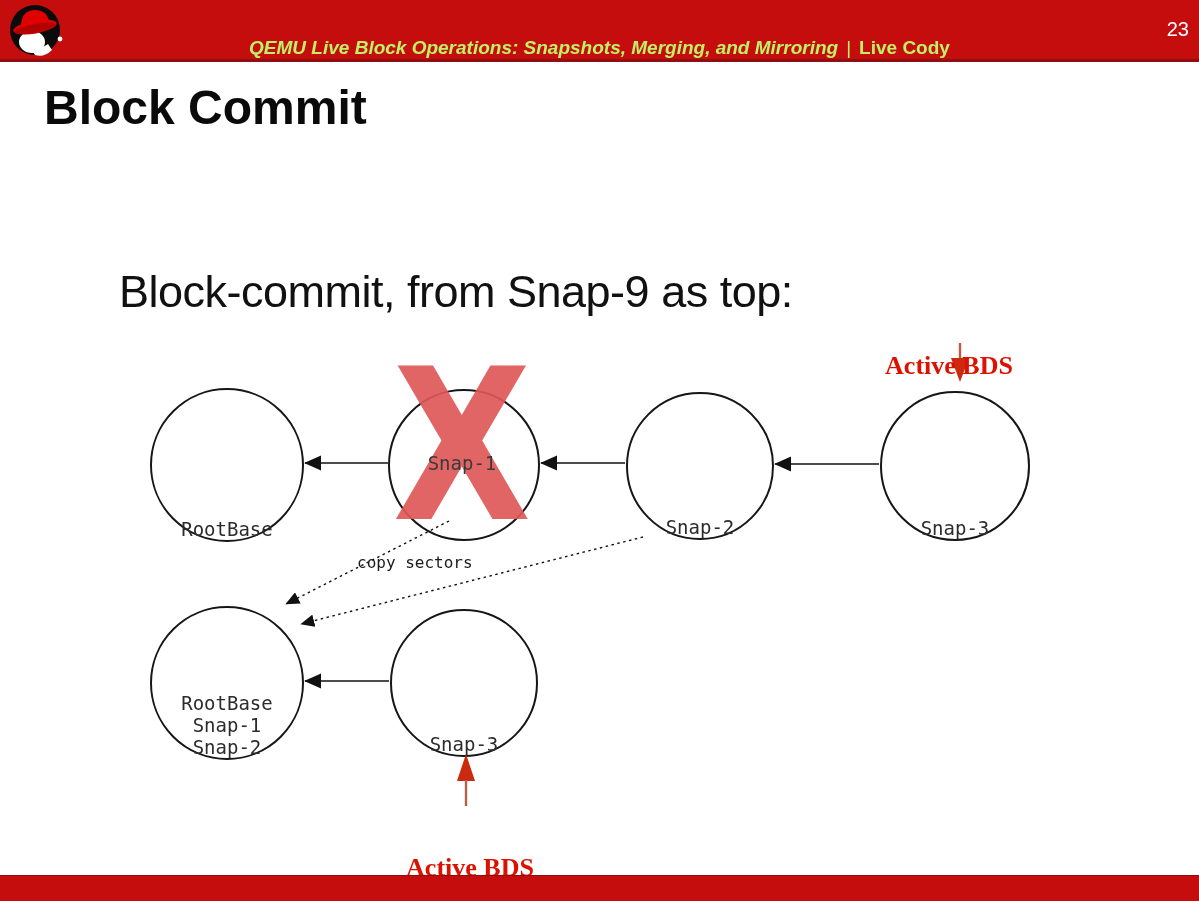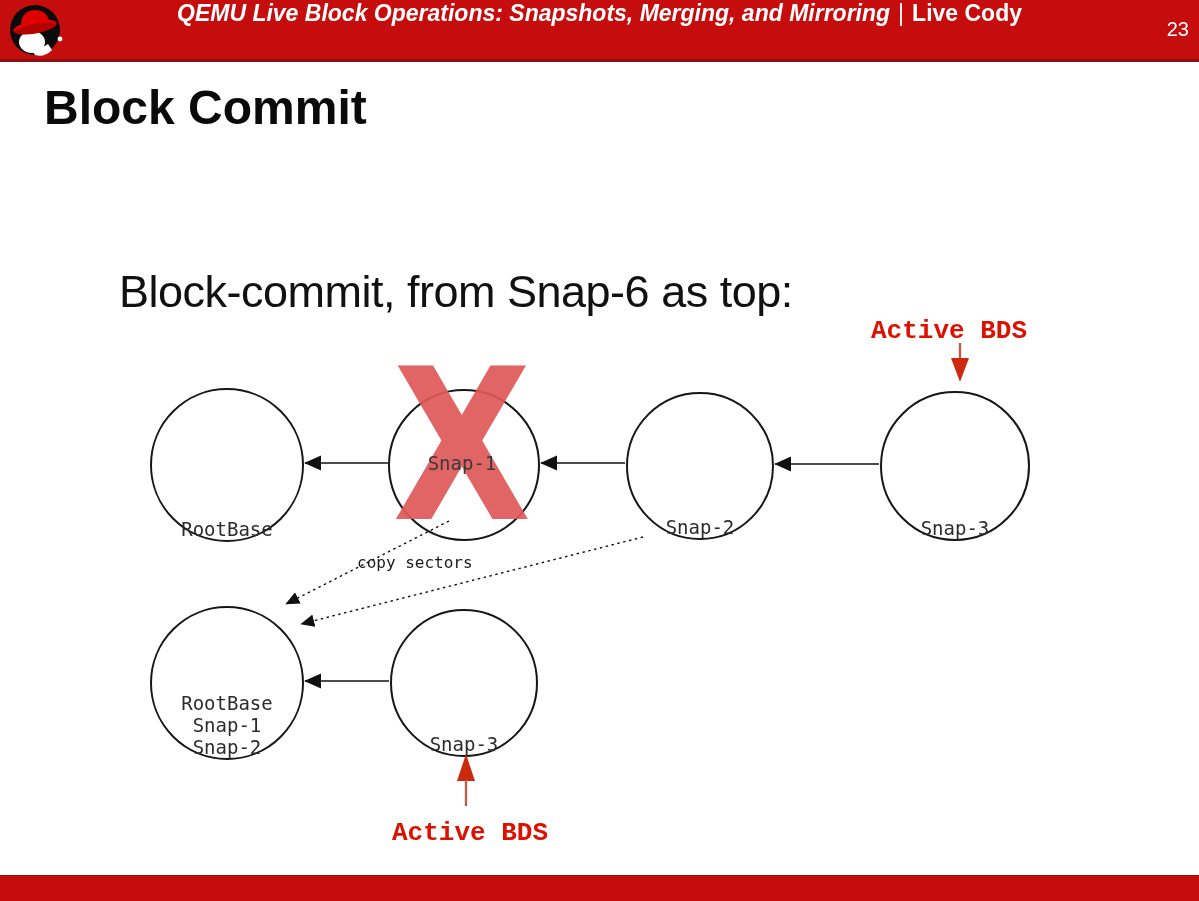--- a/index.html
+++ b/index.html
@@ -8,22 +8,22 @@
     background:#ffffff;font-family:"Liberation Sans",sans-serif;
   }
 
   
   .header{
     position:absolute;top:0;left:0;width:1199px;height:59px;
     background:#c60d0e;border-bottom:3px solid #8e1012;z-index:10;
   }
   .header-title{
     position:absolute;left:0;right:0;top:0;height:59px;
-    display:flex;align-items:flex-start;justify-content:center;
-    color:#ffffff;font-size:23px;font-weight:bold;white-space:nowrap;
+    display:flex;align-items:flex-end;justify-content:center;
+    color:#bef264;font-size:19px;font-weight:bold;white-space:nowrap;
   }
   .header-title .t-italic{font-style:italic;}
   .header-title .t-sep{font-weight:normal;margin:0 8px;font-style:normal;}
   .page-num{
     position:absolute;right:10px;top:0;height:59px;display:flex;align-items:center;
     color:#ffffff;font-size:20px;
   }
   .logo{position:absolute;left:8px;top:2px;}
 
   
@@ -65,21 +65,22 @@
     position:absolute;left:392px;top:452px;width:140px;text-align:center;z-index:4;
     font-family:"DejaVu Sans Mono",monospace;font-size:19px;color:#3a3a3a;
   }
   .copy-sectors{
     position:absolute;left:357px;top:553px;z-index:4;
     font-family:"DejaVu Sans Mono",monospace;font-size:16px;color:#1a1a1a;
   }
   .active-bds{
     position:absolute;width:170px;text-align:center;z-index:4;
     font-size:26px;font-weight:bold;color:#dd1100;
-    font-family:Liberation Mono, monospace;
+    font-family:Liberation Serif, serif;
+    margin-top:35px;
   }
   .active-bds.top{left:864px;top:316px;}
   .active-bds.bottom{left:385px;top:818px;}
 </style>
 </head>
 <body>
 
 <div class="header">
   <svg class="logo" width="56" height="58" viewBox="0 0 56 58">
     <circle cx="27" cy="28" r="25" fill="#0b0b0b"></circle>
@@ -92,21 +93,21 @@
   </svg>
   <div class="header-title">
     <span class="t-italic">QEMU Live Block Operations: Snapshots, Merging, and Mirroring</span>
     <span class="t-sep">|</span>
     <span class="t-author">Live Cody</span>
   </div>
   <div class="page-num">23</div>
 </div>
 
 <h1 class="slide-heading">Block Commit</h1>
-<div class="slide-caption">Block-commit, from Snap-6 as top:</div>
+<div class="slide-caption">Block-commit, from Snap-9 as top:</div>
 
 <div class="diagram">
 
   <div class="node" style="left:150px;top:388px;width:150px;height:150px;">
     <span>RootBase</span>
   </div>
   <div class="node" style="left:388px;top:389px;width:148px;height:148px;"></div>
   <div class="node" style="left:626px;top:392px;width:144px;height:144px;">
     <span>Snap-2</span>
   </div>

